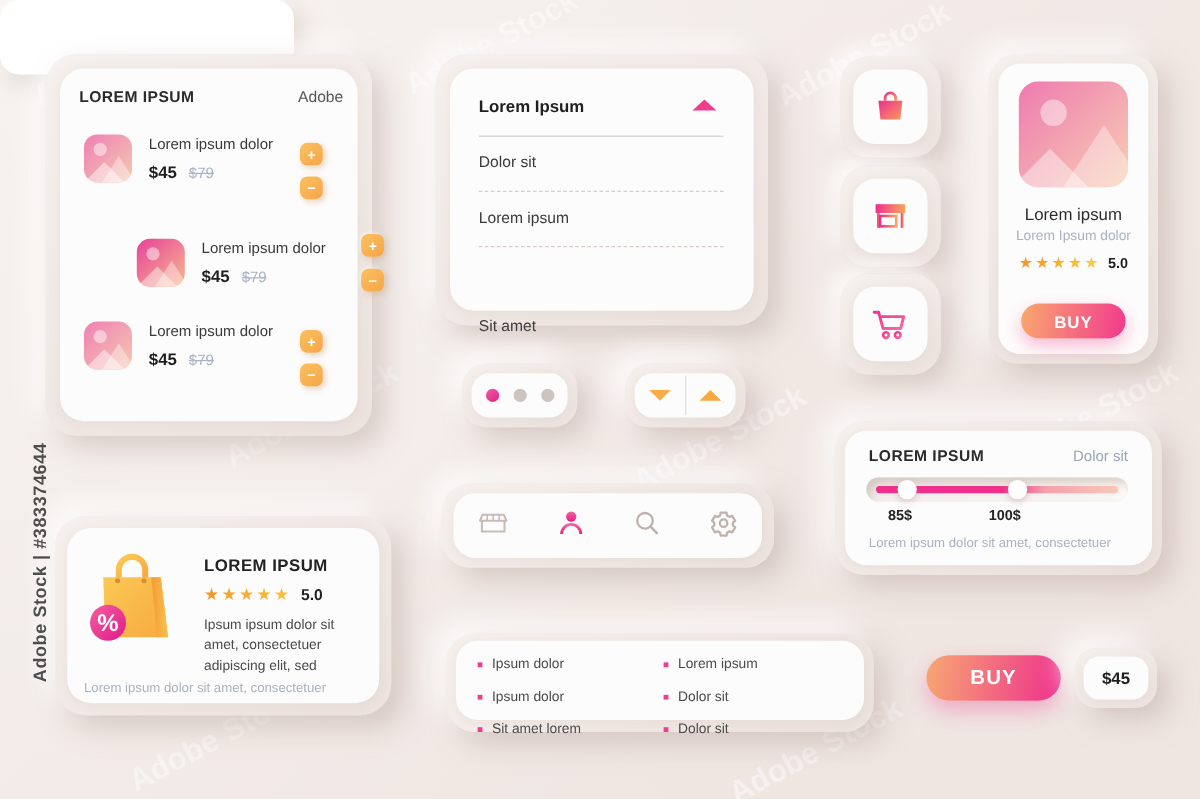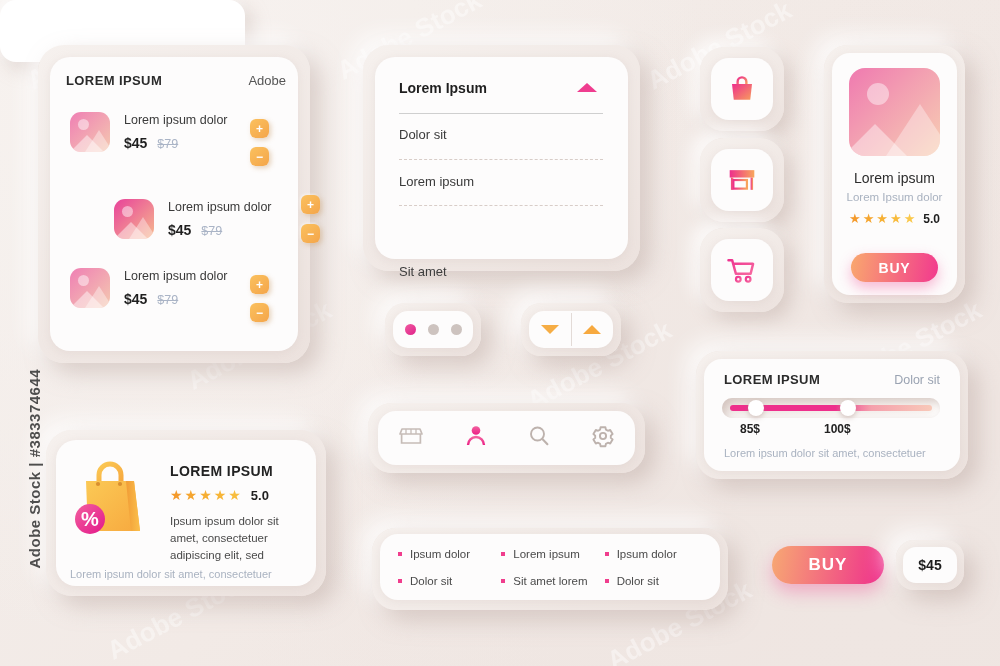--- a/index.html
+++ b/index.html
@@ -116,21 +116,21 @@
   #promo-in{left:56px;top:440px;width:260px;height:146px;border-radius:20px;}
   #bag{position:absolute;left:74px;top:459px;width:78px;height:80px;}
   #promo-title{position:absolute;left:170px;top:463px;font-size:14px;font-weight:bold;color:#222;letter-spacing:.4px;}
   #promo-stars{position:absolute;left:170px;top:487px;display:flex;align-items:center;gap:2px;}
   #promo-desc{position:absolute;left:170px;top:513px;width:130px;font-size:11.5px;line-height:17px;color:#4a4a4a;}
   #promo-foot{position:absolute;left:70px;top:568px;font-size:11px;color:#a9b2c0;}
 
   
   #bl-out{left:372px;top:528px;width:356px;height:82px;border-radius:24px;}
   #bl-in{left:380px;top:534px;width:340px;height:66px;border-radius:18px;}
-  #bl-grid{position:absolute;left:398px;top:548px;width:310px;display:grid;grid-template-columns:1fr 1fr 1fr;row-gap:15px;}
+  #bl-grid{position:absolute;left:398px;top:548px;width:310px;display:grid;grid-template-columns:1fr 1fr;row-gap:15px;}
   .bl-item{display:flex;align-items:center;gap:8px;font-size:11.5px;color:#4a4a4a;}
   .bl-dot{width:4px;height:4px;background:#f03d8d;flex:none;}
 
   
   #buy-big{position:absolute;left:772px;top:546px;width:112px;height:38px;border-radius:999px;
            display:flex;align-items:center;justify-content:center;color:#fff;font-size:17px;font-weight:bold;letter-spacing:1px;
            background:linear-gradient(100deg,#f7a873,#ef2e8c);
            box-shadow:0 8px 18px rgba(238,60,140,.35);}
   #price-out{left:896px;top:540px;width:68px;height:50px;border-radius:18px;}
   #price-in{left:903px;top:547px;width:54px;height:36px;border-radius:13px;display:flex;align-items:center;justify-content:center;

